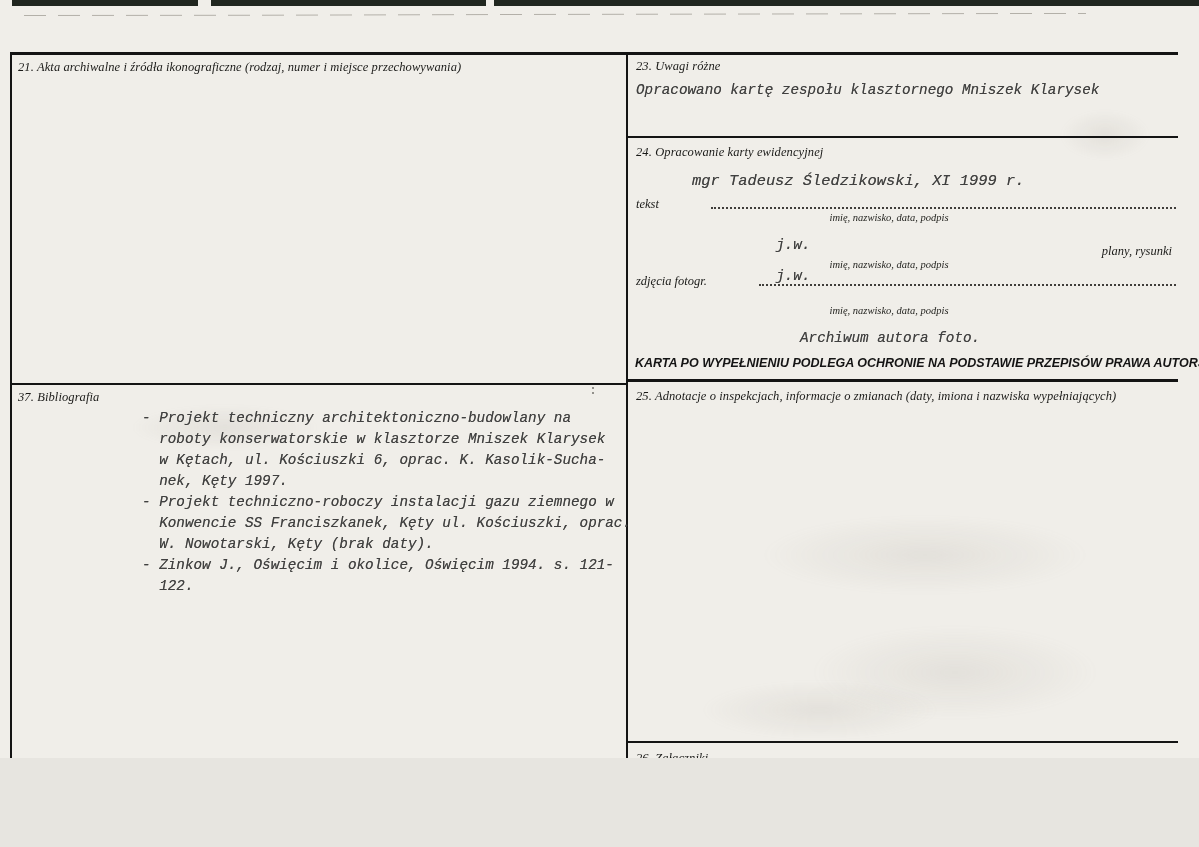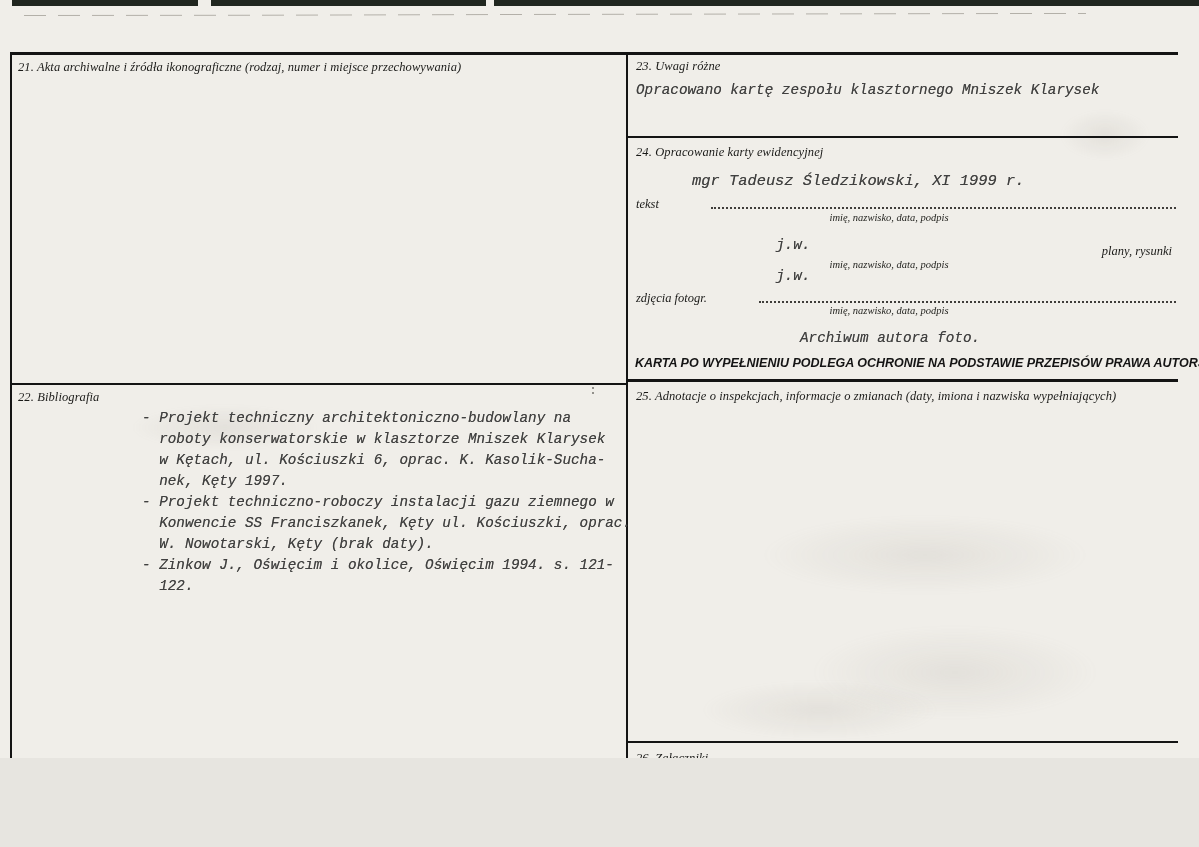--- a/index.html
+++ b/index.html
@@ -53,21 +53,21 @@
   <div class="rule" style="left:10px;top:52px;width:2px;height:794px;"></div>
   <div class="rule" style="left:10px;top:842px;width:1168px;height:3px;"></div>
   <div class="rule" style="left:626px;top:52px;width:2px;height:793px;"></div>
   <div class="rule" style="left:12px;top:383px;width:614px;height:2px;"></div>
   <div class="rule" style="left:628px;top:136px;width:550px;height:2px;"></div>
   <div class="rule" style="left:628px;top:379px;width:550px;height:3px;"></div>
   <div class="rule" style="left:628px;top:741px;width:550px;height:2px;"></div>
 
   <div class="sec-label" style="left:18px;top:60px;">21. Akta archiwalne i źródła ikonograficzne (rodzaj, numer i miejsce przechowywania)</div>
 
-  <div class="sec-label" style="left:18px;top:390px;">22. Bibliografia</div>
+  <div class="sec-label" style="left:18px;top:390px;">37. Bibliografia</div>
   <div class="typed" style="left:142px;top:408px;">- Projekt techniczny architektoniczno-budowlany na
   roboty konserwatorskie w klasztorze Mniszek Klarysek
   w Kętach, ul. Kościuszki 6, oprac. K. Kasolik-Sucha-
   nek, Kęty 1997.
 - Projekt techniczno-roboczy instalacji gazu ziemnego w
   Konwencie SS Franciszkanek, Kęty ul. Kościuszki, oprac.
   W. Nowotarski, Kęty (brak daty).
 - Zinkow J., Oświęcim i okolice, Oświęcim 1994. s. 121-
   122.</div>
 
@@ -84,21 +84,21 @@
   <div class="caption" style="top:212px;">imię, nazwisko, data, podpis</div>
 
   <div class="typed" style="left:776px;top:235px;">j.w.</div>
   <div class="dotrow" style="top:241px;flex-direction:column;">
     <span class="dr-label">plany, rysunki</span>
     <span class="dr-dots"></span>
   </div>
   <div class="caption" style="top:259px;">imię, nazwisko, data, podpis</div>
 
   <div class="typed" style="left:776px;top:266px;">j.w.</div>
-  <div class="dotrow" style="top:287px;text-align:center;">
+  <div class="dotrow" style="top:270px;text-align:center;">
     <span class="dr-label">zdjęcia fotogr.</span>
     <span class="dr-dots"></span>
   </div>
   <div class="caption" style="top:305px;">imię, nazwisko, data, podpis</div>
 
   <div class="typed" style="left:800px;top:328px;text-align:right;">Archiwum autora foto.</div>
 
   <div class="notice">KARTA PO WYPEŁNIENIU PODLEGA OCHRONIE NA PODSTAWIE PRZEPISÓW PRAWA AUTORSKIEGO</div>
 
   <div class="sec-label" style="left:636px;top:389px;">25. Adnotacje o inspekcjach, informacje o zmianach (daty, imiona i nazwiska wypełniających)</div>

